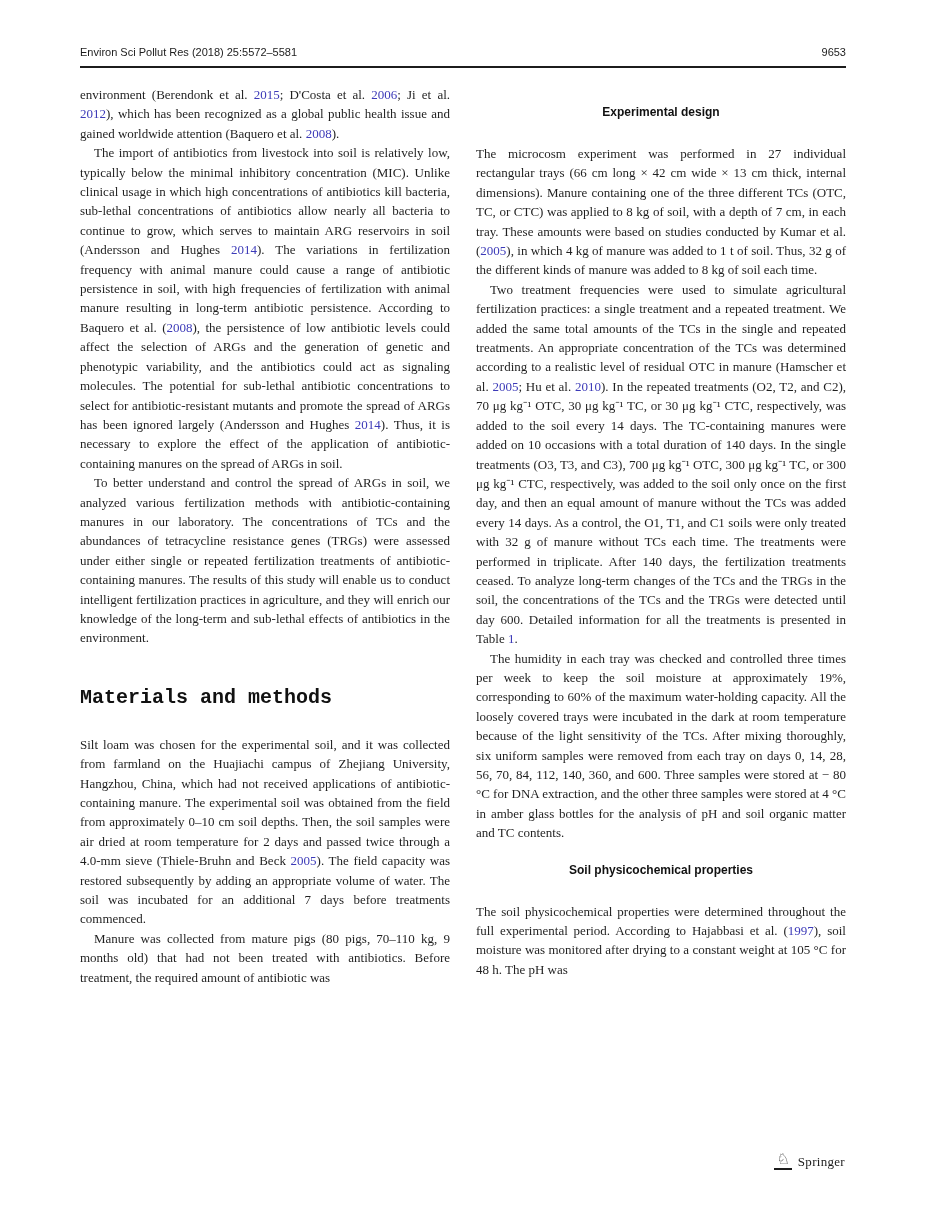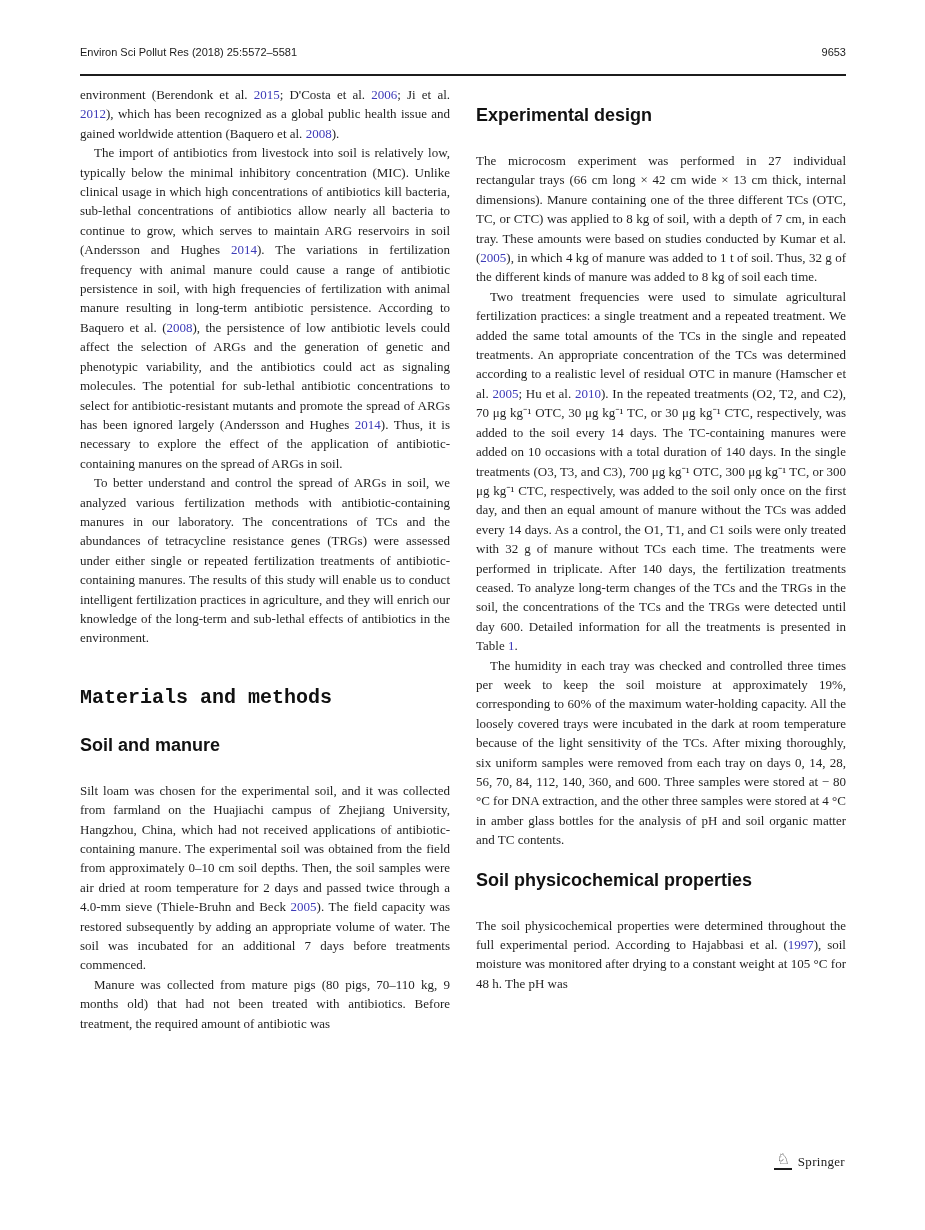--- a/index.html
+++ b/index.html
@@ -5,39 +5,39 @@
   html,body{margin:0;padding:0;background:#e8e8e8;}
   .page{
     width:925px;height:1230px;background:#ffffff;position:relative;
     margin:0 auto;font-family:"Liberation Serif",serif;color:#1f1f1f;
     box-sizing:border-box;overflow:hidden;
   }
   .header{
     position:absolute;top:46px;left:80px;width:766px;
     display:flex;justify-content:space-between;align-items:flex-end;
     font-family:"Liberation Sans",sans-serif;font-size:11px;color:#1c1c1c;
-    border-bottom:2px solid #1c1c1c;padding-bottom:16px;
+    border-bottom:2px solid #1c1c1c;padding-bottom:8px;
   }
   .content{
     position:absolute;top:85px;left:80px;width:766px;
     display:flex;gap:26px;
   }
   .col{width:370px;}
   .col p{
     margin:0;font-size:13px;line-height:19.4px;text-align:justify;
     color:#1f1f1f;
   }
   .col p.indent{text-indent:14px;}
   .col h1{
     font-family:Liberation Mono, monospace;font-weight:bold;
     font-size:20px;margin:38px 0 26px 0;color:#111;
   }
   .col h2{
     font-family:"Liberation Sans",sans-serif;font-weight:bold;
-    font-size:18px;margin:20px 0 25px 0;color:#111;
+    font-size:12px;margin:20px 0 25px 0;color:#111;text-align:center;
   }
   a.cite{color:var(--link-color,#3c3ab8);text-decoration:none;cursor:pointer;}
   .footer{
     position:absolute;right:80px;bottom:60px;
     display:flex;align-items:flex-end;gap:6px;
   }
   .logo-mark{
     font-size:15px;line-height:15px;color:#1c1c1c;
     border-bottom:2px solid #1c1c1c;padding:0 2px 1px 2px;
   }
@@ -55,21 +55,20 @@
     <span>Environ Sci Pollut Res (2018) 25:5572–5581</span>
     <span>9653</span>
   </div>
 
   <div class="content">
     <div class="col">
         <p>environment (Berendonk et al. <a class="cite">2015</a>; D'Costa et al. <a class="cite">2006</a>; Ji et al. <a class="cite">2012</a>), which has been recognized as a global public health issue and gained worldwide attention (Baquero et al. <a class="cite">2008</a>).</p>
         <p class="indent">The import of antibiotics from livestock into soil is relatively low, typically below the minimal inhibitory concentration (MIC). Unlike clinical usage in which high concentrations of antibiotics kill bacteria, sub-lethal concentrations of antibiotics allow nearly all bacteria to continue to grow, which serves to maintain ARG reservoirs in soil (Andersson and Hughes <a class="cite">2014</a>). The variations in fertilization frequency with animal manure could cause a range of antibiotic persistence in soil, with high frequencies of fertilization with animal manure resulting in long-term antibiotic persistence. According to Baquero et al. (<a class="cite">2008</a>), the persistence of low antibiotic levels could affect the selection of ARGs and the generation of genetic and phenotypic variability, and the antibiotics could act as signaling molecules. The potential for sub-lethal antibiotic concentrations to select for antibiotic-resistant mutants and promote the spread of ARGs has been ignored largely (Andersson and Hughes <a class="cite">2014</a>). Thus, it is necessary to explore the effect of the application of antibiotic-containing manures on the spread of ARGs in soil.</p>
         <p class="indent">To better understand and control the spread of ARGs in soil, we analyzed various fertilization methods with antibiotic-containing manures in our laboratory. The concentrations of TCs and the abundances of tetracycline resistance genes (TRGs) were assessed under either single or repeated fertilization treatments of antibiotic-containing manures. The results of this study will enable us to conduct intelligent fertilization practices in agriculture, and they will enrich our knowledge of the long-term and sub-lethal effects of antibiotics in the environment.</p>
         <h1>Materials and methods</h1>
-        <h2>Soil and manure</h2>
         <p>Silt loam was chosen for the experimental soil, and it was collected from farmland on the Huajiachi campus of Zhejiang University, Hangzhou, China, which had not received applications of antibiotic-containing manure. The experimental soil was obtained from the field from approximately 0–10 cm soil depths. Then, the soil samples were air dried at room temperature for 2 days and passed twice through a 4.0-mm sieve (Thiele-Bruhn and Beck <a class="cite">2005</a>). The field capacity was restored subsequently by adding an appropriate volume of water. The soil was incubated for an additional 7 days before treatments commenced.</p>
         <p class="indent">Manure was collected from mature pigs (80 pigs, 70–110 kg, 9 months old) that had not been treated with antibiotics. Before treatment, the required amount of antibiotic was</p>
       </div>
     <div class="col">
         <h2>Experimental design</h2>
         <p>The microcosm experiment was performed in 27 individual rectangular trays (66 cm long × 42 cm wide × 13 cm thick, internal dimensions). Manure containing one of the three different TCs (OTC, TC, or CTC) was applied to 8 kg of soil, with a depth of 7 cm, in each tray. These amounts were based on studies conducted by Kumar et al. (<a class="cite">2005</a>), in which 4 kg of manure was added to 1 t of soil. Thus, 32 g of the different kinds of manure was added to 8 kg of soil each time.</p>
         <p class="indent">Two treatment frequencies were used to simulate agricultural fertilization practices: a single treatment and a repeated treatment. We added the same total amounts of the TCs in the single and repeated treatments. An appropriate concentration of the TCs was determined according to a realistic level of residual OTC in manure (Hamscher et al. <a class="cite">2005</a>; Hu et al. <a class="cite">2010</a>). In the repeated treatments (O2, T2, and C2), 70 μg kg⁻¹ OTC, 30 μg kg⁻¹ TC, or 30 μg kg⁻¹ CTC, respectively, was added to the soil every 14 days. The TC-containing manures were added on 10 occasions with a total duration of 140 days. In the single treatments (O3, T3, and C3), 700 μg kg⁻¹ OTC, 300 μg kg⁻¹ TC, or 300 μg kg⁻¹ CTC, respectively, was added to the soil only once on the first day, and then an equal amount of manure without the TCs was added every 14 days. As a control, the O1, T1, and C1 soils were only treated with 32 g of manure without TCs each time. The treatments were performed in triplicate. After 140 days, the fertilization treatments ceased. To analyze long-term changes of the TCs and the TRGs in the soil, the concentrations of the TCs and the TRGs were detected until day 600. Detailed information for all the treatments is presented in Table <a class="cite">1</a>.</p>
         <p class="indent">The humidity in each tray was checked and controlled three times per week to keep the soil moisture at approximately 19%, corresponding to 60% of the maximum water-holding capacity. All the loosely covered trays were incubated in the dark at room temperature because of the light sensitivity of the TCs. After mixing thoroughly, six uniform samples were removed from each tray on days 0, 14, 28, 56, 70, 84, 112, 140, 360, and 600. Three samples were stored at − 80 °C for DNA extraction, and the other three samples were stored at 4 °C in amber glass bottles for the analysis of pH and soil organic matter and TC contents.</p>
         <h2>Soil physicochemical properties</h2>
         <p>The soil physicochemical properties were determined throughout the full experimental period. According to Hajabbasi et al. (<a class="cite">1997</a>), soil moisture was monitored after drying to a constant weight at 105 °C for 48 h. The pH was</p>

